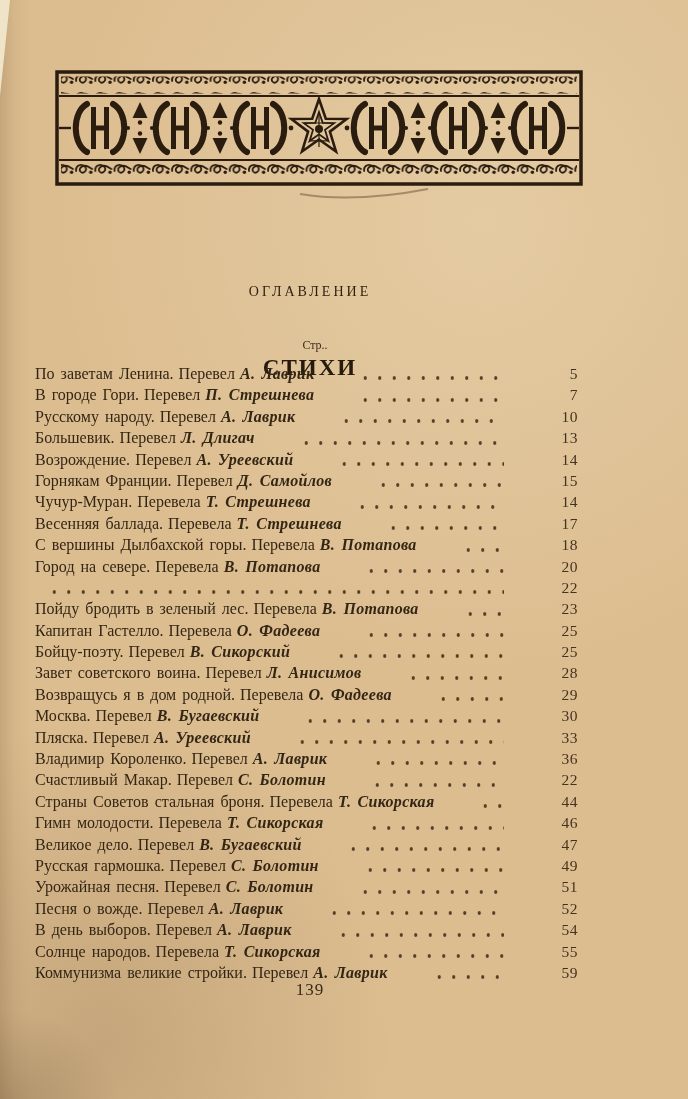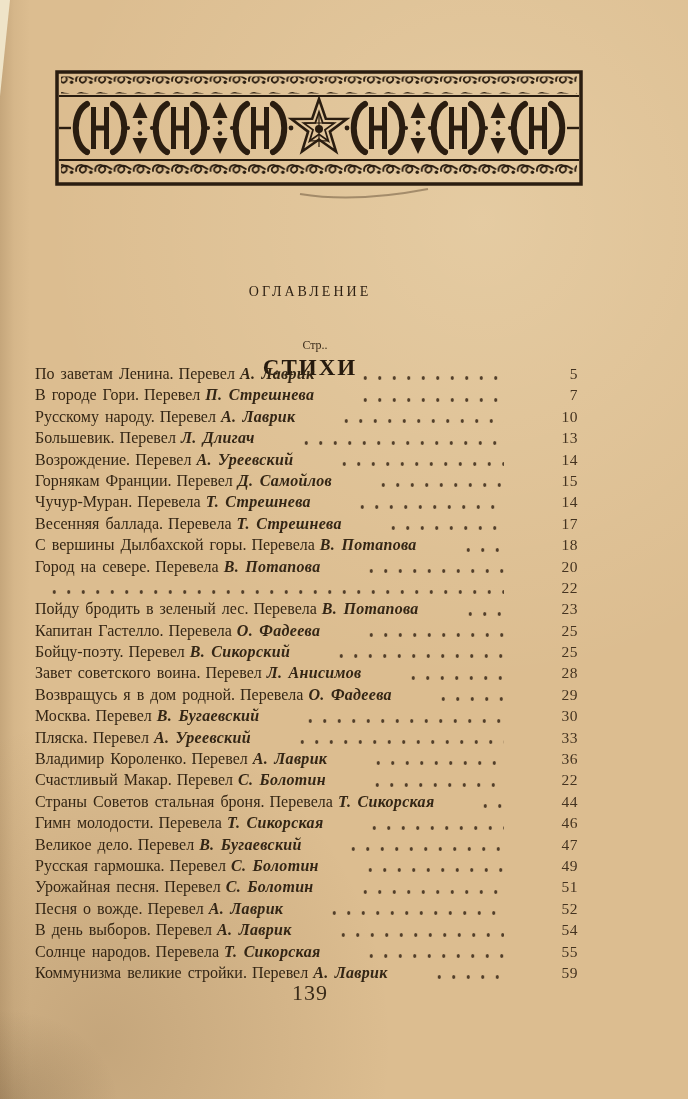--- a/index.html
+++ b/index.html
@@ -77,21 +77,21 @@
     background-size:14.5px 10px;background-repeat:repeat-x;
     background-position:2px 3px;opacity:.9;
   }
   .pagenum{
     flex:0 0 34px;text-align:right;font-size:15.5px;color:#443320;
     letter-spacing:.5px;
   }
 
   .folio{
     position:absolute;left:40px;top:980px;width:540px;
-    text-align:center;font-size:22px;color:#3a2b19;letter-spacing:1px;
+    text-align:center;font-size:17px;color:#3a2b19;letter-spacing:1px;
   }
 </style>
 </head>
 <body>
 
 <div class="page">
 
   <div class="edge-sliver"></div>
   <div class="corner-shadow"></div>
 

